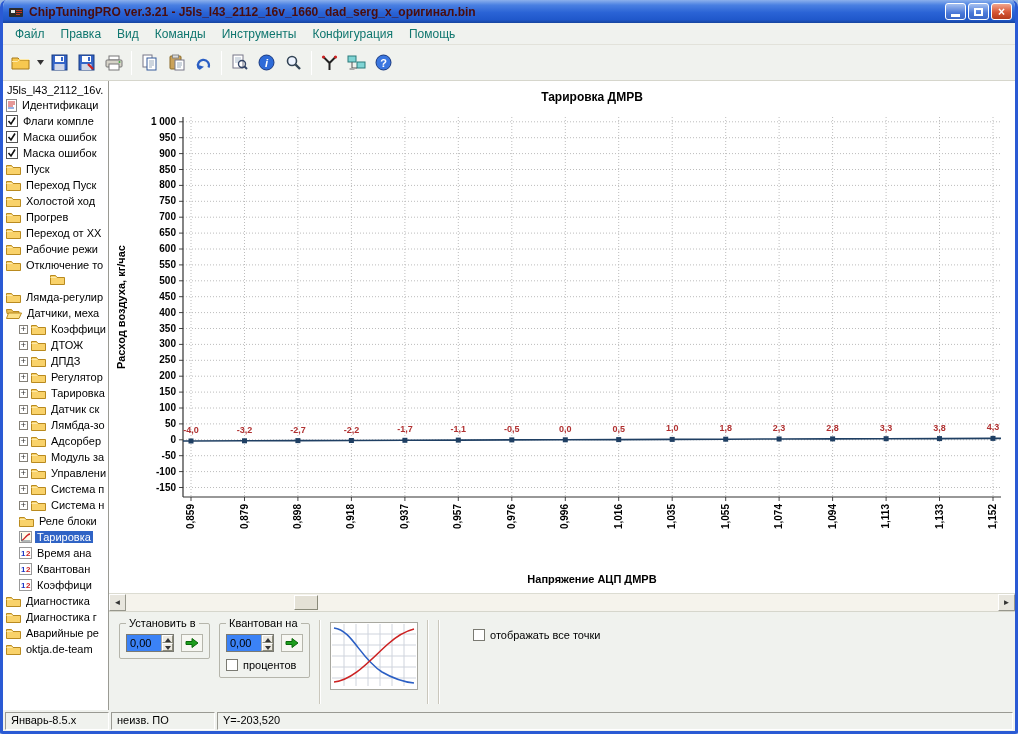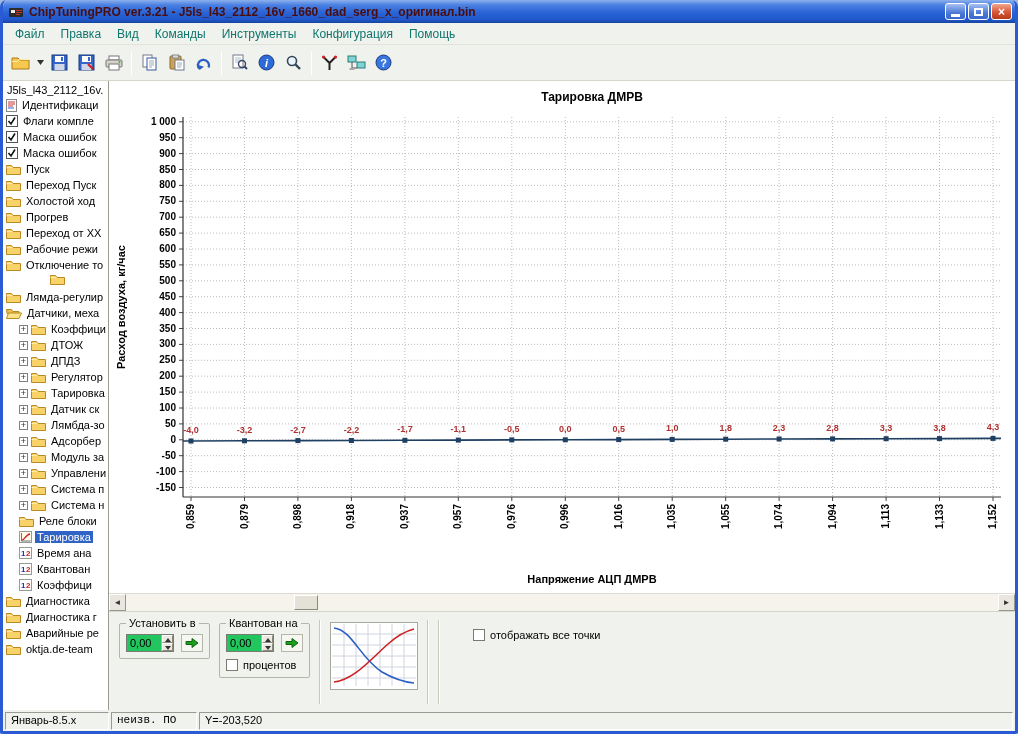--- a/index.html
+++ b/index.html
@@ -48,21 +48,21 @@
   
   .hscroll{flex:0 0 17px;display:flex;background:#f2f0e8;border-top:1px solid #dcdcd2;}
   .scroll-arrow{width:17px;height:17px;background:#e8e6de;border:1px solid;border-color:#fff #97978c #97978c #fff;font-size:8px;display:flex;align-items:center;justify-content:center;color:#333;}
   .scroll-track{flex:1;position:relative;background:#f5f3ec;}
   .scroll-thumb{position:absolute;left:168px;top:1px;width:24px;height:15px;background:#e4e1d6;border:1px solid;border-color:#fff #8a8a7a #8a8a7a #fff;}
   
   .controls{flex:1;background:#f0f2ee;border-top:1px solid #d6d6cc;display:flex;align-items:flex-start;padding:5px 0 0 10px;gap:9px;}
   fieldset.group{border:1px solid #b5b5ab;border-radius:2px;margin:0;padding:3px 6px 6px;font-size:11px;background:transparent;}
   fieldset.group legend{font-size:11px;padding:0 3px;}
   .spin-row{display:flex;align-items:center;gap:7px;margin-top:2px;}
-  .spin{display:inline-flex;border:1px solid #7a7a72;background:#22c55e;height:18px;width:48px;}
+  .spin{display:inline-flex;border:1px solid #7a7a72;background:#3b82f6;height:18px;width:48px;}
   .spin-val{flex:1;font-size:11px;padding:2px 0 0 3px;}
   .spin-ud{width:12px;display:flex;flex-direction:column;border-left:1px solid #b0b0a8;}
   .spin-ud i{flex:1;background:#ece9e0;border:1px solid;border-color:#fff #8a8a7a #8a8a7a #fff;position:relative;}
   .spin-ud i::after{content:"";position:absolute;left:2px;border-left:3px solid transparent;border-right:3px solid transparent;}
   .spin-ud i.up::after{top:2px;border-bottom:4px solid #333;}
   .spin-ud i.dn::after{top:2px;border-top:4px solid #333;}
   .go-btn{width:22px;height:18px;display:flex;align-items:center;justify-content:center;border:1px solid #b5b5ab;background:#f7f7f2;padding:0;}
   .check{display:flex;align-items:center;gap:5px;font-size:11px;margin-top:7px;cursor:default;}
   .cbox{width:12px;height:12px;background:#fff;border:1px solid #7a7a72;flex:0 0 12px;}
   .curves-btn{width:88px;height:68px;background:#fff;border:1px solid #a8a8a0;padding:1px;margin-top:5px;}
@@ -70,21 +70,21 @@
   .dash-a{border-top:2px dashed #555;height:0;}
   .dash-b{border-top:2px dotted #555;height:0;}
   .interp-btn{display:flex;align-items:center;gap:4px;border:1px solid;border-color:#fff #8a8a7a #8a8a7a #fff;background:#eceadf;font-size:10px;line-height:10px;padding:2px 3px;text-align:left;margin-left:8px;}
   .interp-lines{display:flex;flex-direction:column;}
   .vsep{width:2px;height:84px;border-left:1px solid #cac7bc;border-right:1px solid #fff;margin-top:3px;}
   .show-all{margin-left:24px;margin-top:12px;}
   
   .statusbar{flex:0 0 21px;display:flex;gap:2px;align-items:stretch;background:#f0f2ee;padding:2px 2px 1px;}
   .sb-cell{border:1px solid;border-color:#9a9a93 #fff #fff #9a9a93;font-size:11px;padding:1px 5px;white-space:nowrap;overflow:hidden;}
   .sb-1{width:104px;}
-  .sb-2{width:86px;font-family:Liberation Mono, monospace;}
+  .sb-2{width:104px;}
   .sb-3{flex:1;}
 </style>
 </head>
 <body>
 
 <div class="window">
 
   <div class="titlebar">
     <span class="app-icon">
       <svg width="16" height="16">

